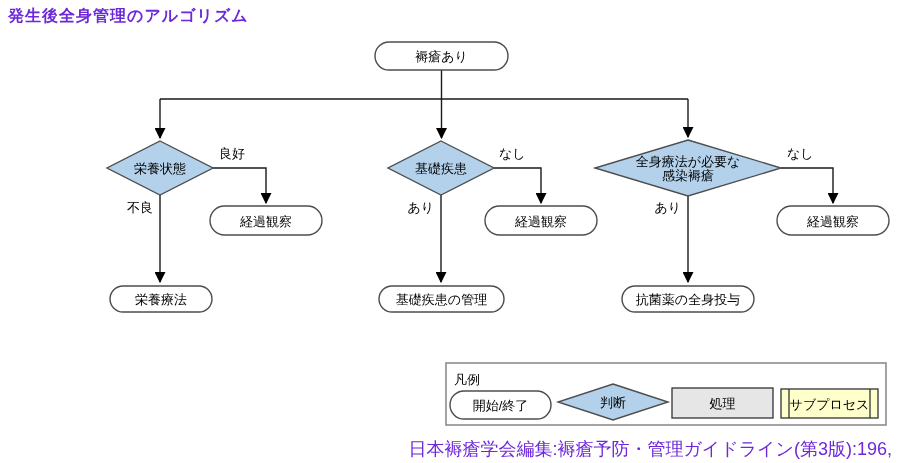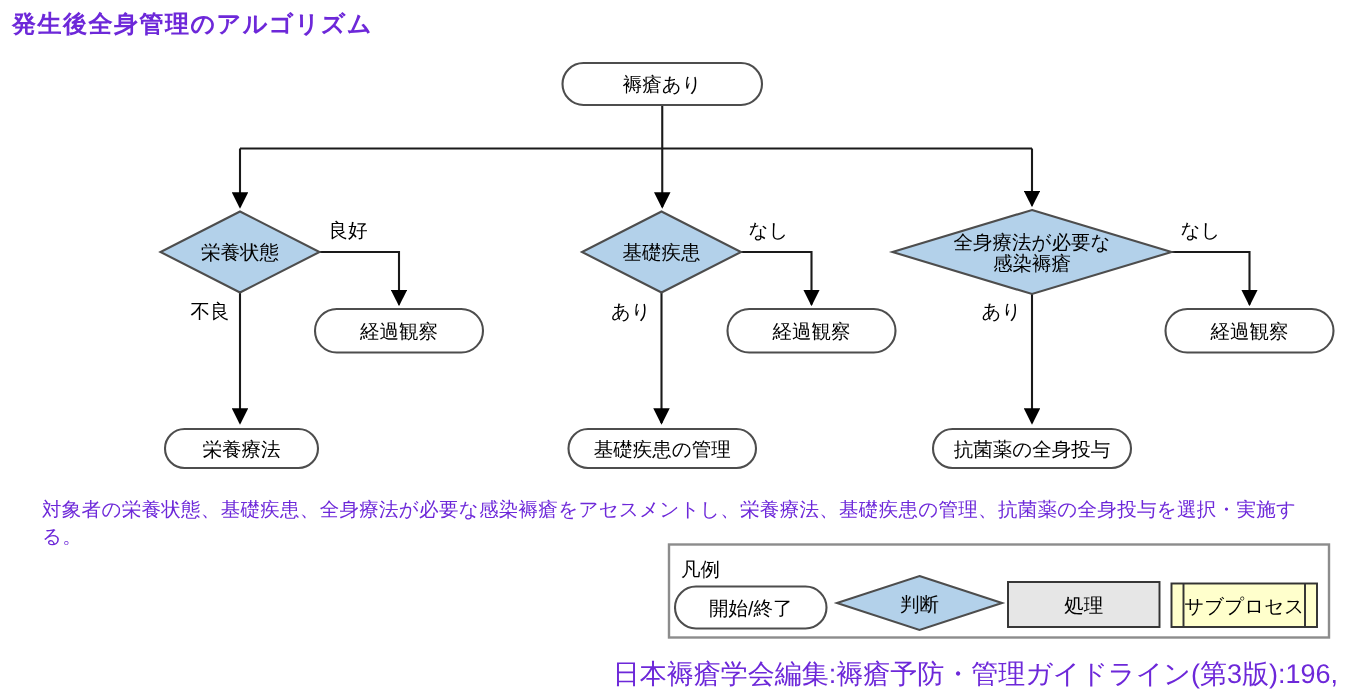--- a/index.html
+++ b/index.html
@@ -132,17 +132,16 @@
 
       <g>
         <rect class="legend-shape" x="781" y="389" width="97" height="29" fill="#ffffcc"></rect>
         <line x1="789" y1="389" x2="789" y2="418" stroke="#333333" stroke-width="1.3"></line>
         <line x1="870" y1="389" x2="870" y2="418" stroke="#333333" stroke-width="1.3"></line>
         <text x="829.5" y="404" text-anchor="middle" dominant-baseline="central">サブプロセス</text>
       </g>
     </g>
   </svg>
 
-  <div id="note-text">対象者の栄養状態、基礎疾患、全身療法が必要な感染褥瘡をアセスメントし、栄養療法、基礎疾患の管理、抗菌薬の全身投与を選択・実施する。</div>
 
   <div id="citation">日本褥瘡学会編集:褥瘡予防・管理ガイドライン(第3版):196, 2012</div>
 
 </div>
 
 </body></html>

